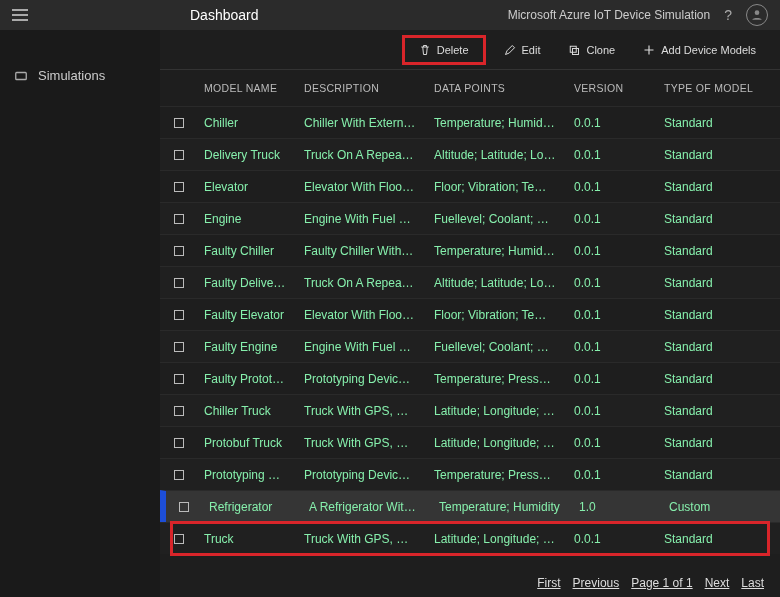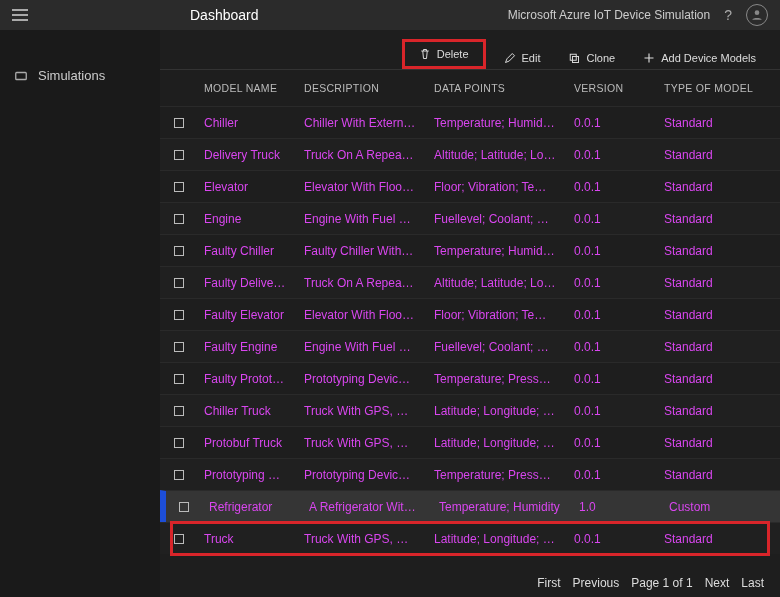--- a/index.html
+++ b/index.html
@@ -30,21 +30,21 @@
   display: flex; align-items: center; gap: 10px;
   padding: 10px 14px; color: #ccc; cursor: pointer; font-size: 13px;
 }
 .sidebar-item.active { color: #fff; font-weight: 600; }
 .sb-icon { width: 14px; height: 14px; display: inline-flex; }
 .main {
   position: absolute; top: 30px; left: 160px; right: 0; bottom: 0;
   background: #1e1e1e;
 }
 .toolbar {
-  height: 40px; display: flex; align-items: flex-end; justify-content: flex-end;
+  height: 40px; display: flex; align-items: center; justify-content: flex-end;
   gap: 8px; padding: 0 14px; border-bottom: 1px solid #333;
 }
 .tbtn {
   display: flex; align-items: center; gap: 6px;
   padding: 5px 10px; color: #ddd; font-size: 11px; cursor: pointer;
 }
 .tbtn svg { width: 12px; height: 12px; }
 .delete-highlight { border: 3px solid #d9252a; padding: 6px 14px; }
 .grid {
   position: absolute; top: 40px; left: 0; right: 0; bottom: 30px;
@@ -52,39 +52,39 @@
 }
 .ghead, .grow {
   display: grid;
   grid-template-columns: 20px 90px 120px 130px 80px 110px;
   gap: 10px;
   align-items: center;
   padding: 0 14px;
 }
 .ghead { height: 36px; color: #bbb; font-size: 10.5px; letter-spacing: .3px; }
 .grow {
-  height: 32px; font-size: 12px; color: #d946ef;
+  height: 32px; font-size: 12px; color: #86efac;
   border-top: 1px solid #2a2a2a;
   cursor: pointer;
 }
 .grow:nth-child(even){ background:#202020; }
 .grow.selected { background: #353535; border-left: 6px solid #1d4ed8; padding-left: 13px; }
 .cell { white-space: nowrap; overflow: hidden; text-overflow: ellipsis; padding-right: 8px; }
 .cb { width: 10px; height: 10px; border: 1.5px solid #bbb; background: transparent; }
 .row-highlight {
   position: absolute;
   left: 10px; right: 10px;
   border: 3px solid #d9252a;
   height: 35px;
   pointer-events: none;
 }
 .pager {
   position: absolute; bottom: 0; right: 0; left: 160px;
   height: 28px; display: flex; align-items: center; justify-content: flex-end;
-  gap: 12px; padding: 0 16px; font-size: 12px; color: #ddd; background: #1e1e1e;
+  gap: 12px; padding: 0 16px; font-size: 12px; color: #ddd; background: #1e1e1e; text-decoration: underline;
 }
 .pager span { cursor: pointer; }
 </style>
 </head>
 <body>
 
 <div class="topbar">
   <div class="hamburger">
       <div></div>
       <div></div>

